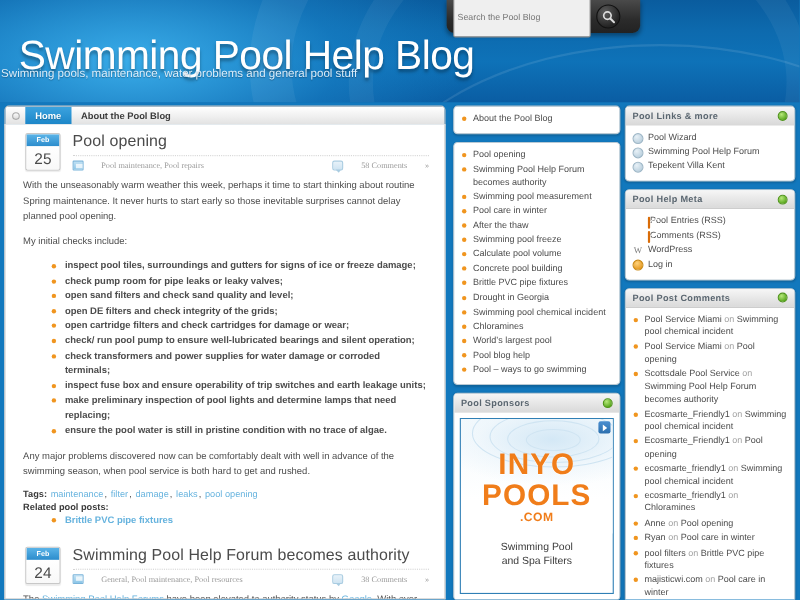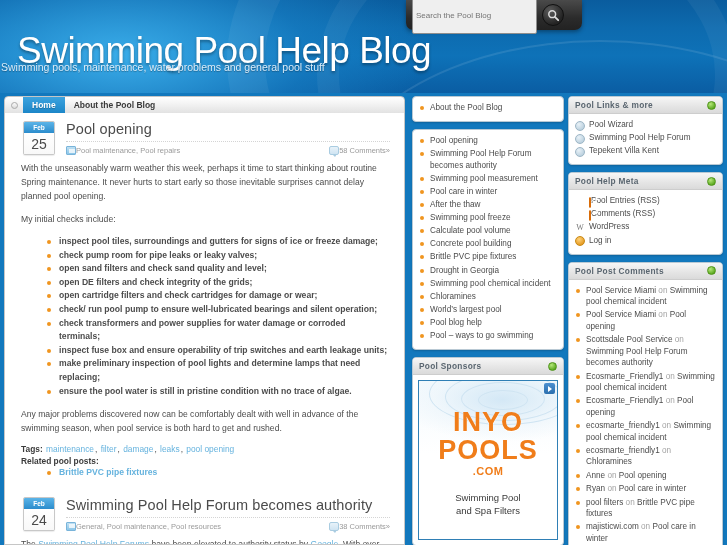--- a/index.html
+++ b/index.html
@@ -142,21 +142,21 @@
   .post-title {
     font-size: 14.5px; color: #4b4b4b; font-weight: normal;
     line-height: 16px;
     letter-spacing: 0.1px;
   }
   .post-meta {
     display: flex; align-items: center; justify-content: space-between;
     border-top: 1px dotted #d4d4d4;
     margin-top: 4px; padding-top: 4px;
   }
-  .meta-left, .meta-right { display: flex; align-items: center; gap: 0; }
+  .meta-left, .meta-right { display: flex; align-items: center; gap: 16px; font-family: Liberation Serif, serif; }
   .meta-text { font-size: 7.5px; color: #9a9a9a; }
   .icon-folder {
     width: 10px; height: 9px; border-radius: 1px;
     background: linear-gradient(180deg,#bfe0f3,#8cc6e8);
     border: 1px solid #79b4da;
     position: relative;
   }
   .icon-folder:after {
     content: ""; position: absolute; left: 1.5px; top: 1.5px;
     width: 6px; height: 4px; background: rgba(255,255,255,0.75);

